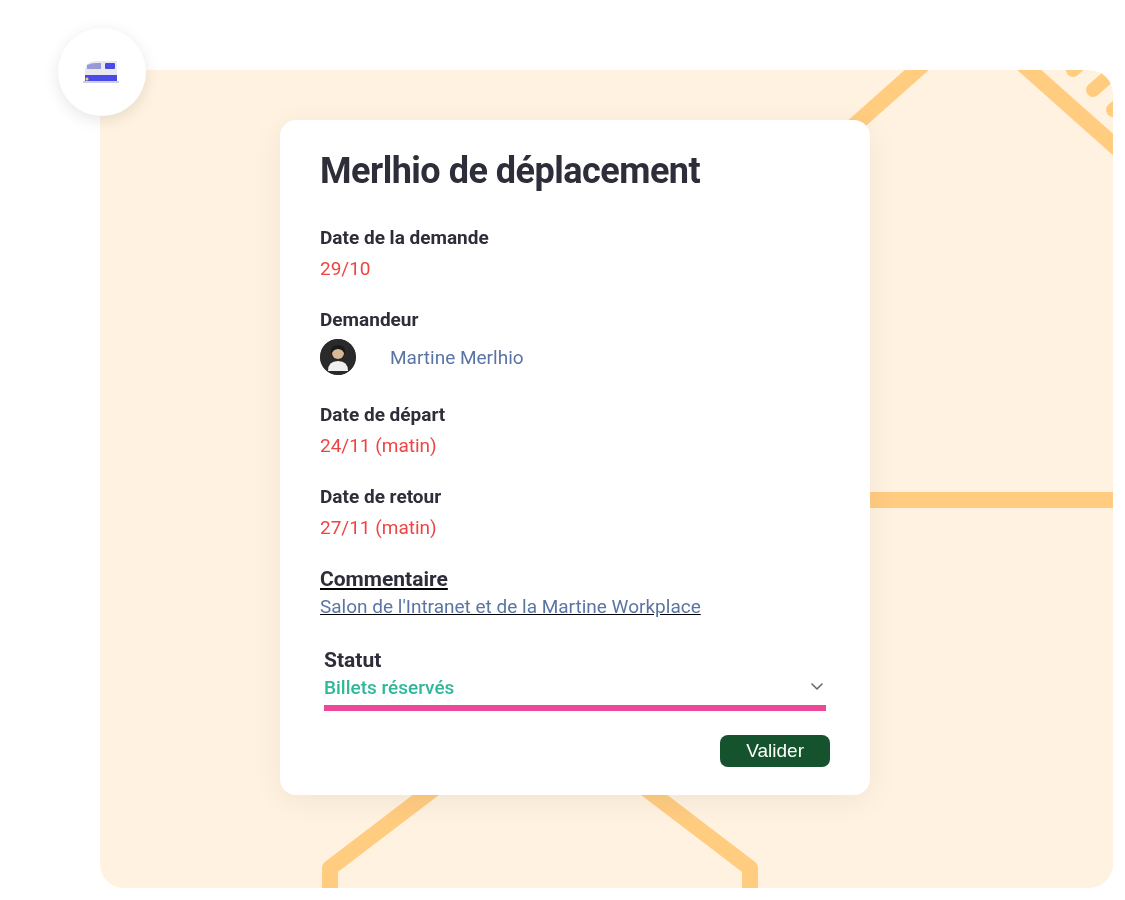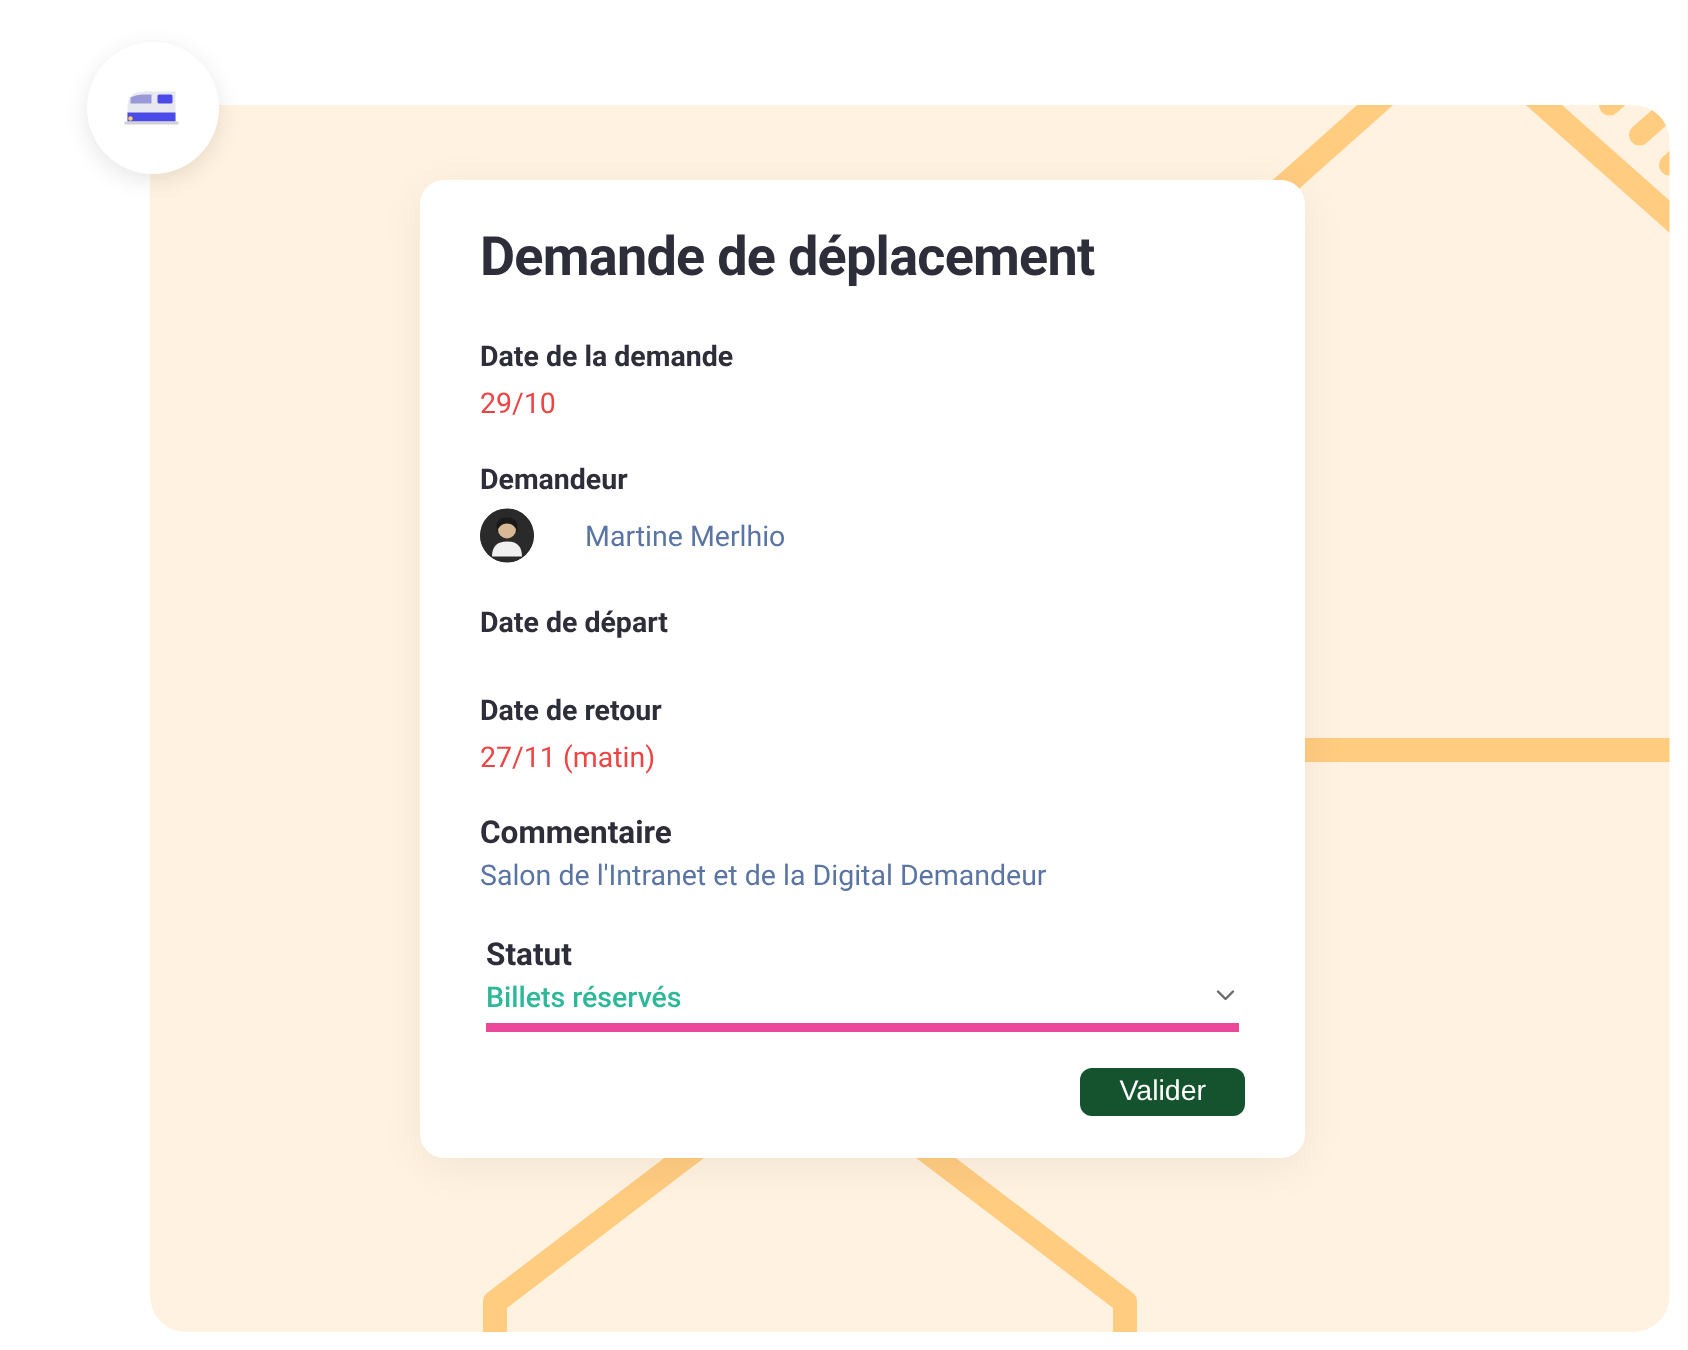--- a/index.html
+++ b/index.html
@@ -104,20 +104,21 @@
       display: flex;
       align-items: center;
       justify-content: center;
     }
     .requester-name {
       font-size: 19px;
       color: #5a75a3;
     }
     .comment-block {
       margin-bottom: 24px;
+      text-decoration: underline;
     }
     .comment-label {
       font-size: 21px;
       font-weight: 700;
       color: #2e2e3a;
       margin-bottom: 4px;
     }
     .comment-value {
       font-size: 19px;
       color: #5a75a3;
@@ -186,21 +187,21 @@
     <path d="M 4 30 L 4 20 Q 4 10 16 10 L 36 10 L 36 30 Z" fill="#e8e8f0"></path>
     <rect x="4" y="24" width="32" height="6" fill="#4a4ae8"></rect>
     <rect x="24" y="12" width="10" height="6" fill="#4a4ae8" rx="1"></rect>
     <path d="M 6 14 Q 10 12 15 12 L 20 12 L 20 18 L 6 18 Z" fill="#9999d8"></path>
     <circle cx="6" cy="28" r="1.5" fill="#ffcc66"></circle>
     <rect x="2" y="30" width="36" height="2" fill="#d0d0d8"></rect>
   </svg>
 </div>
 
 <div class="card">
-  <h1 class="card-title">Demande de déplacement</h1>
+  <h1 class="card-title">Merlhio de déplacement</h1>
 
   <div class="field">
     <div class="field-label">Date de la demande</div>
     <div class="field-value">29/10</div>
   </div>
 
   <div class="field">
     <div class="field-label">Demandeur</div>
     <div class="requester-row">
       <div class="avatar">
@@ -210,30 +211,31 @@
           <path d="M 8 32 Q 8 22 18 22 Q 28 22 28 32 Z" fill="#f0f0f0"></path>
           <path d="M 11 12 Q 11 6 18 6 Q 25 6 25 12 L 25 16 Q 23 10 18 10 Q 13 10 11 16 Z" fill="#1a1a1a"></path>
         </svg>
       </div>
       <div class="requester-name">Martine Merlhio</div>
     </div>
   </div>
 
   <div class="field">
     <div class="field-label">Date de départ</div>
+    <div class="field-value">24/11 (matin)</div>
   </div>
 
   <div class="field">
     <div class="field-label">Date de retour</div>
     <div class="field-value">27/11 (matin)</div>
   </div>
 
   <div class="comment-block">
     <div class="comment-label">Commentaire</div>
-    <div class="comment-value">Salon de l'Intranet et de la Digital Demandeur</div>
+    <div class="comment-value">Salon de l'Intranet et de la Martine Workplace</div>
   </div>
 
   <div class="status-block">
     <div class="status-label">Statut</div>
     <div class="status-select">
       <span class="status-value">Billets réservés</span>
       <span class="chevron">
         <svg width="18" height="18" viewBox="0 0 18 18">
             <path d="M 4 7 L 9 12 L 14 7" stroke="#6a6a6a" stroke-width="1.6" fill="none" stroke-linecap="round" stroke-linejoin="round"></path>
           </svg>

